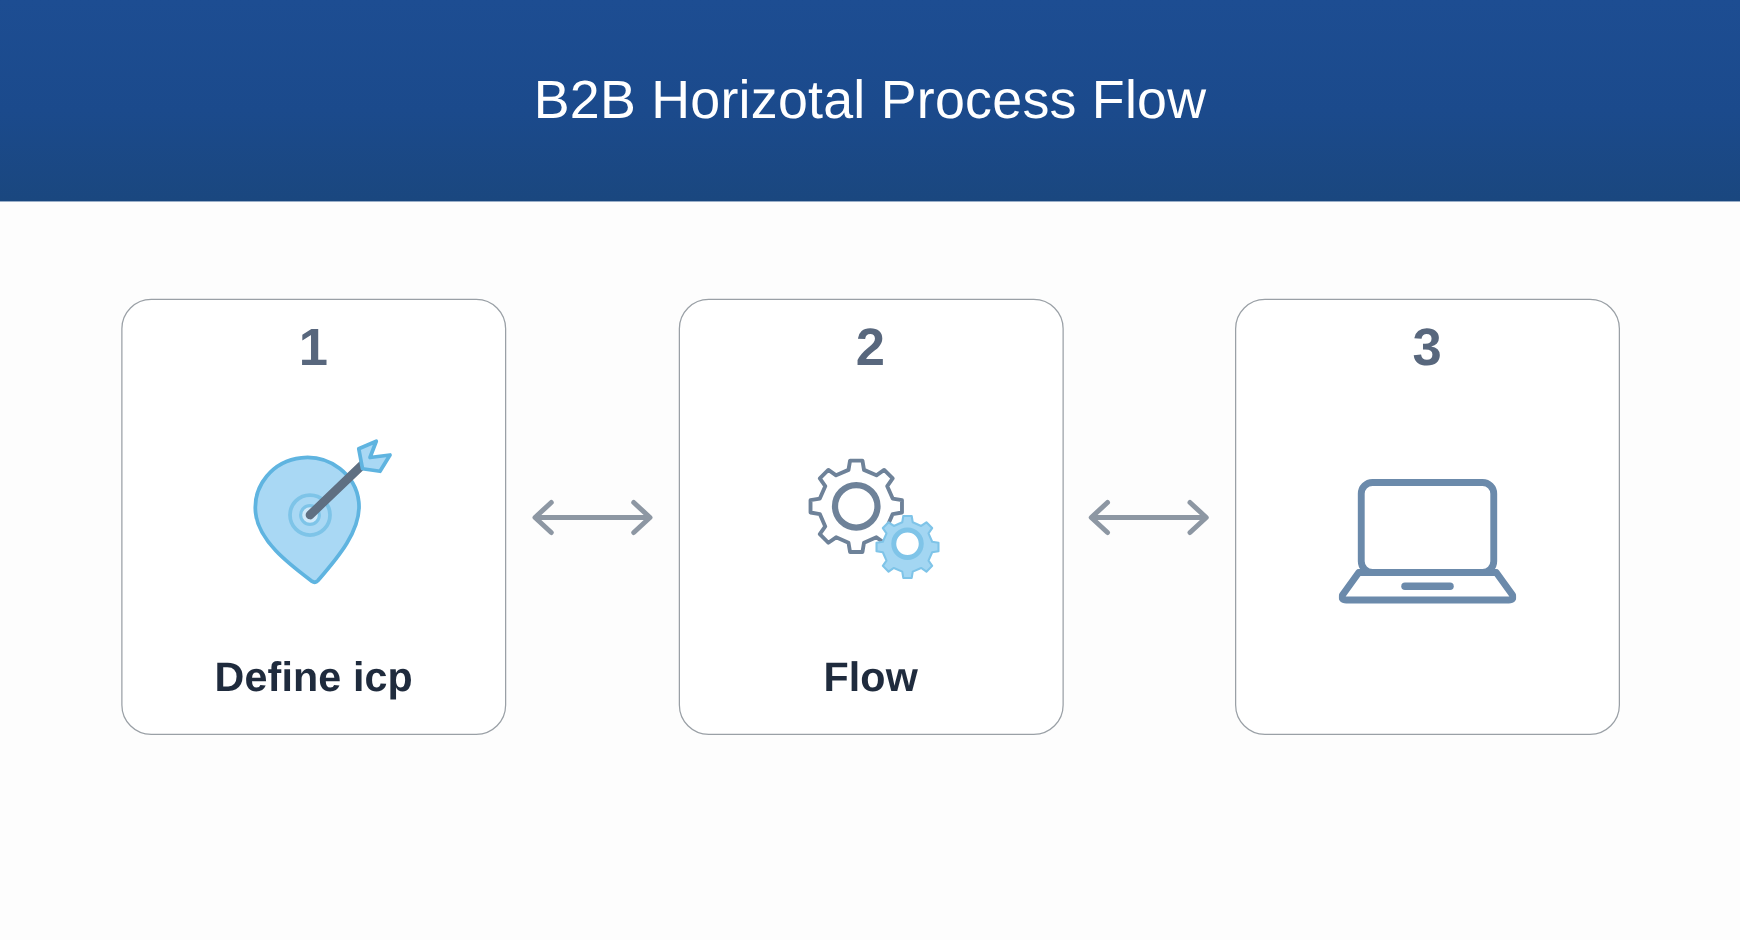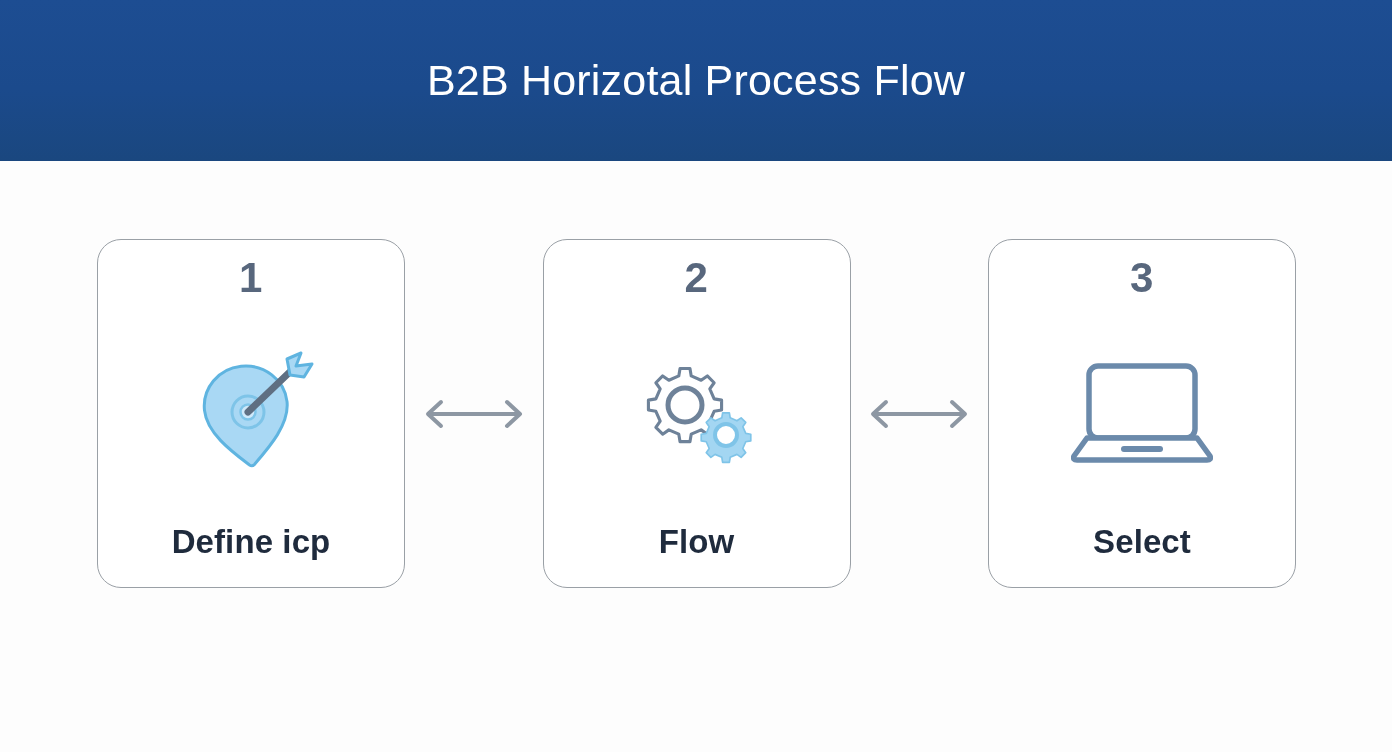--- a/index.html
+++ b/index.html
@@ -204,18 +204,17 @@
 
           <rect x="18" y="14" width="106" height="72" rx="9" ry="9" fill="#ffffff" stroke="#6b8aab" stroke-width="5.5"></rect>
 
           <path d="M16 86 L126 86 L139 104 Q140.5 108 136 108 L6 108 Q1.5 108 3 104 Z" fill="#ffffff" stroke="#6b8aab" stroke-width="5.5" stroke-linejoin="round"></path>
 
           <line x1="53" y1="97" x2="89" y2="97" stroke="#6b8aab" stroke-width="6" stroke-linecap="round"></line>
         </svg>
       </div>
 
       <div class="step-label">
-        <div>Select</div>
       </div>
     </div>
 
   </div>
 </div>
 
 </body></html>

